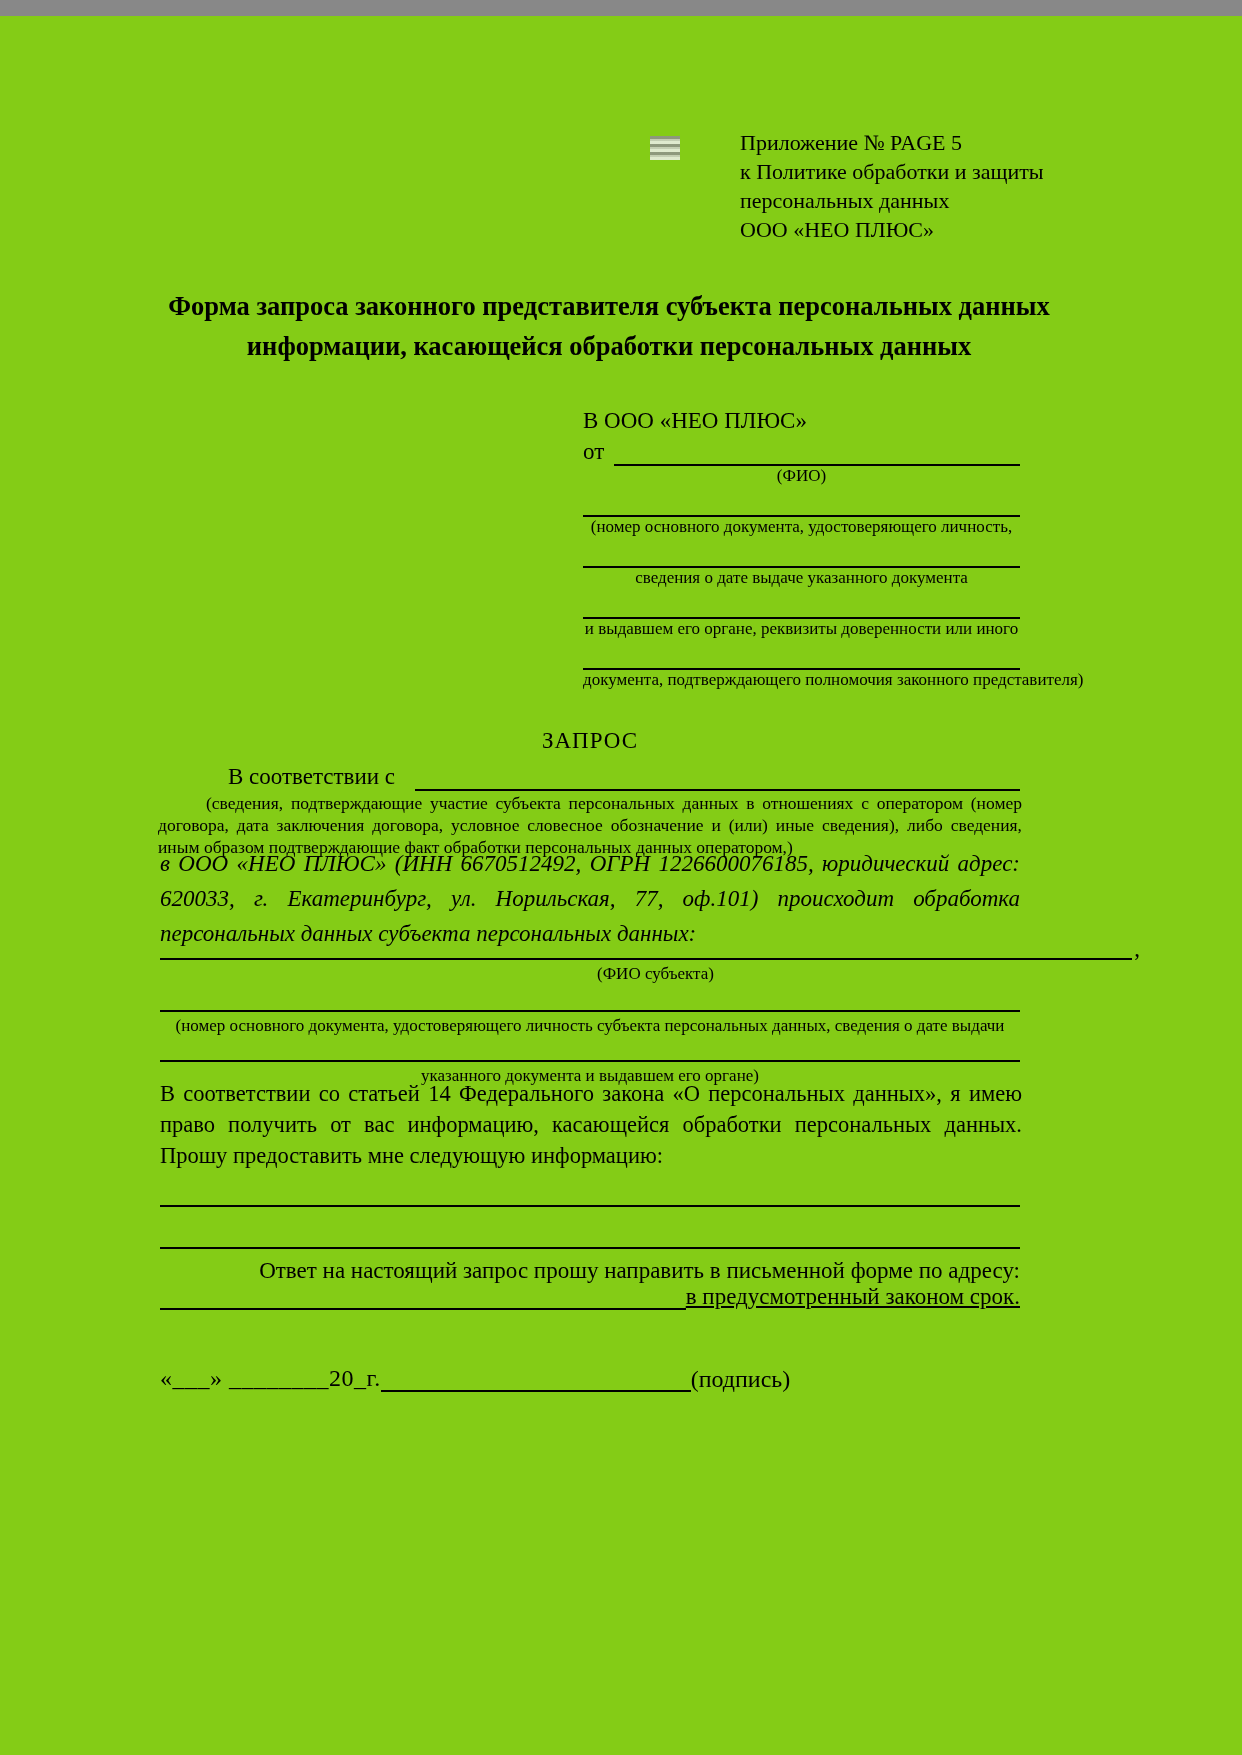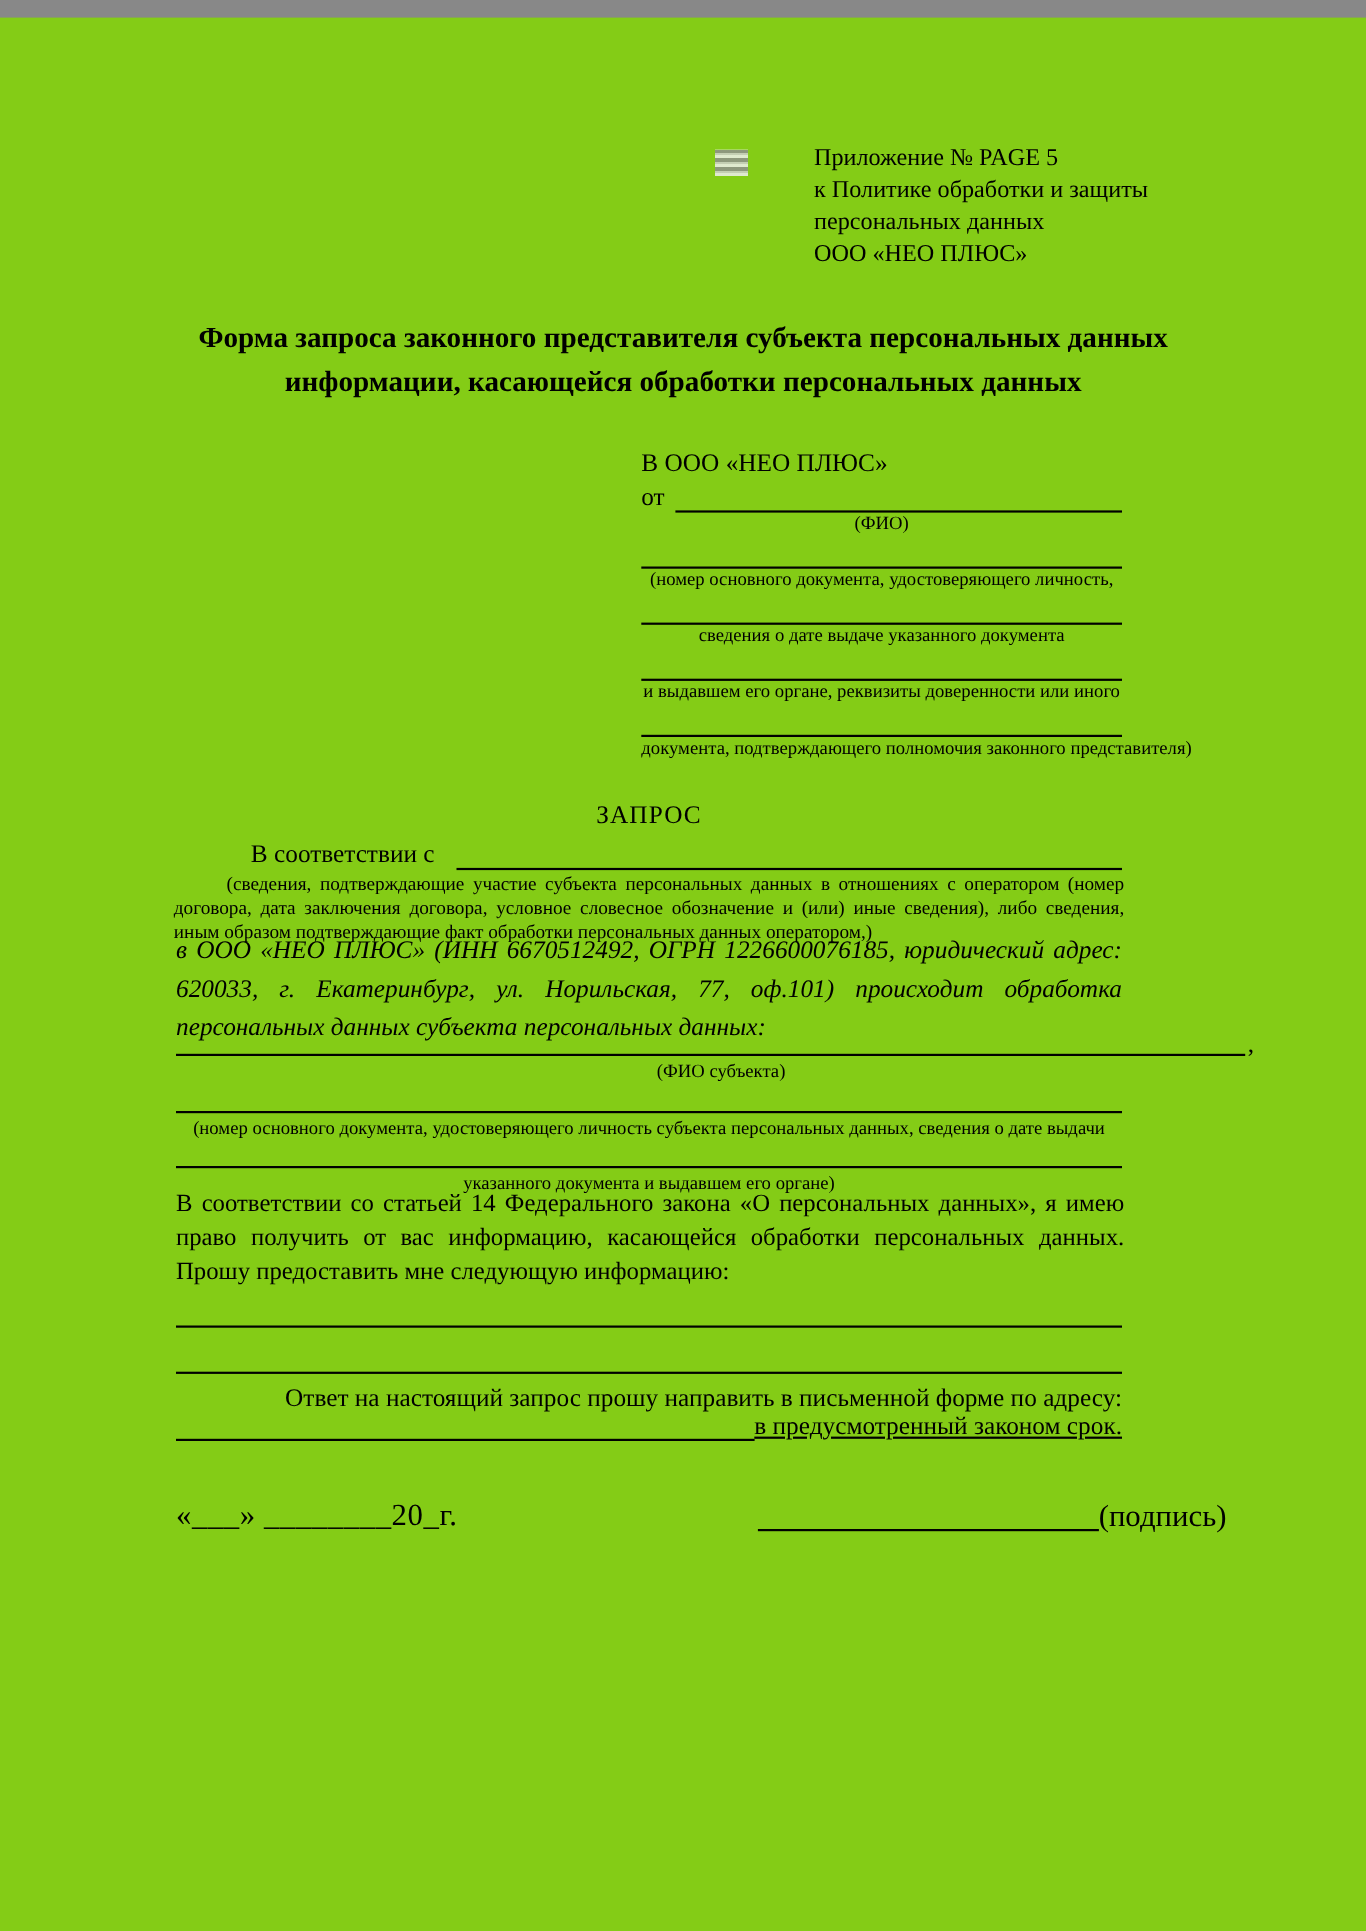--- a/index.html
+++ b/index.html
@@ -17,21 +17,21 @@
   .header-mark {
     position:absolute; left:650px; top:120px; width:30px; height:24px;
     background:repeating-linear-gradient(180deg,#8f8f8f 0 3px,#cfcfcf 3px 5px,#efefef 5px 8px);
     opacity:.85;
   }
   .annex-block {
     position:absolute; left:740px; top:112px;
     font-size:22px; line-height:29px;
   }
   .doc-title {
-    position:absolute; left:100px; top:270px; width:1042px;
+    position:absolute; left:88px; top:270px; width:1042px;
     text-align:center; font-weight:bold; font-size:26.5px; line-height:40px;
   }
   .addressee { position:absolute; left:583px; top:390px; width:437px; font-size:23px; }
   .addr-to { line-height:30px; }
   .from-row { display:flex; align-items:flex-end; height:30px; }
   .from-label { margin-right:10px; line-height:28px;text-align:center; }
   .uline-flex { flex:1; border-bottom:2px solid #000; height:26px; }
   .cap { font-size:17px; line-height:20px; text-align:center; white-space:nowrap; }
   .blank-field { border-bottom:2px solid #000; height:31px; }
   .zapros { position:absolute; left:160px; top:712px; width:860px; text-align:center; font-size:23px; letter-spacing:1px; }
@@ -51,21 +51,21 @@
   .cap-subj2 { position:absolute; left:150px; top:1000px; width:880px; }
   .subj-line3 { position:absolute; left:160px; top:1020px; width:860px; border-bottom:2px solid #000; height:26px; }
   .cap-subj3 { position:absolute; left:160px; top:1050px; width:860px; }
   .rights-par { position:absolute; left:160px; top:1062px; width:862px; font-size:22.5px; line-height:31px; text-align:justify; }
   .blank-line-a { position:absolute; left:160px; top:1160px; width:860px; border-bottom:2px solid #000; height:31px; }
   .blank-line-b { position:absolute; left:160px; top:1202px; width:860px; border-bottom:2px solid #000; height:31px; }
   .reply-line { position:absolute; left:160px; top:1240px; width:860px; font-size:23px; line-height:30px; text-align:right; }
   .reply-row { position:absolute; left:160px; top:1268px; width:860px; display:flex; align-items:flex-end; font-size:23px;text-decoration:underline; }
   .reply-uline { flex:1; border-bottom:2px solid #000; height:24px; }
   .reply-suffix { white-space:nowrap; line-height:26px; }
-  .footer-row { position:absolute; left:160px; top:1348px; width:955px; display:flex; justify-content:space-between; align-items:flex-end; font-size:28px; }
+  .footer-row { position:absolute; left:160px; top:1348px; width:955px; display:flex; justify-content:flex-start; align-items:flex-end; font-size:24px; }
   .date-blank { line-height:28px; letter-spacing:.5px; }
   .sig-group { display:flex; align-items:flex-end; }
   .sig-line { width:310px; border-bottom:2px solid #000; height:24px; }
   .sig-cap { line-height:26px; white-space:nowrap; }
 </style>
 </head>
 <body>
 
 <div class="page">
 

